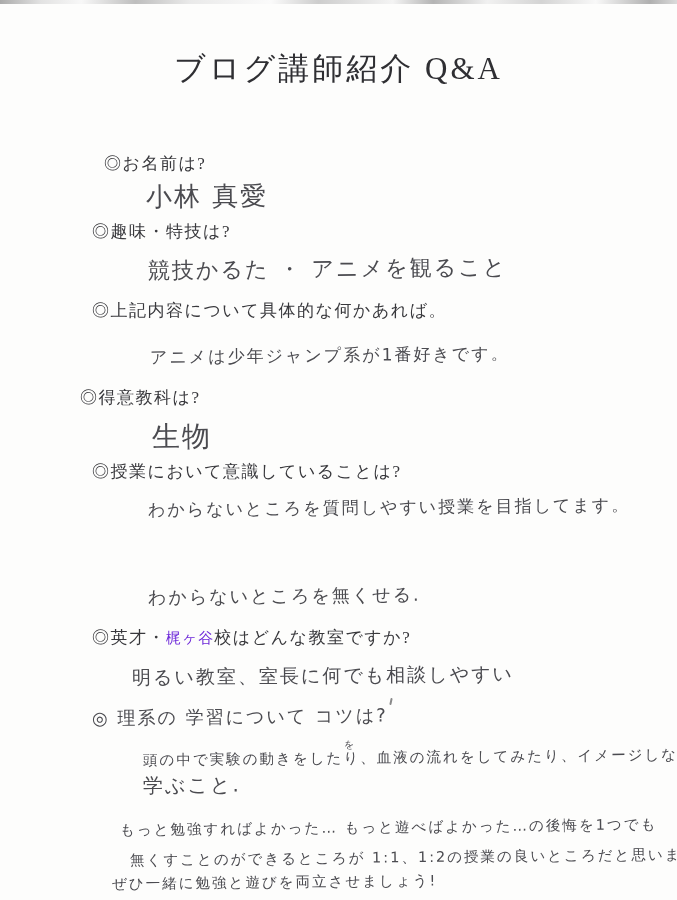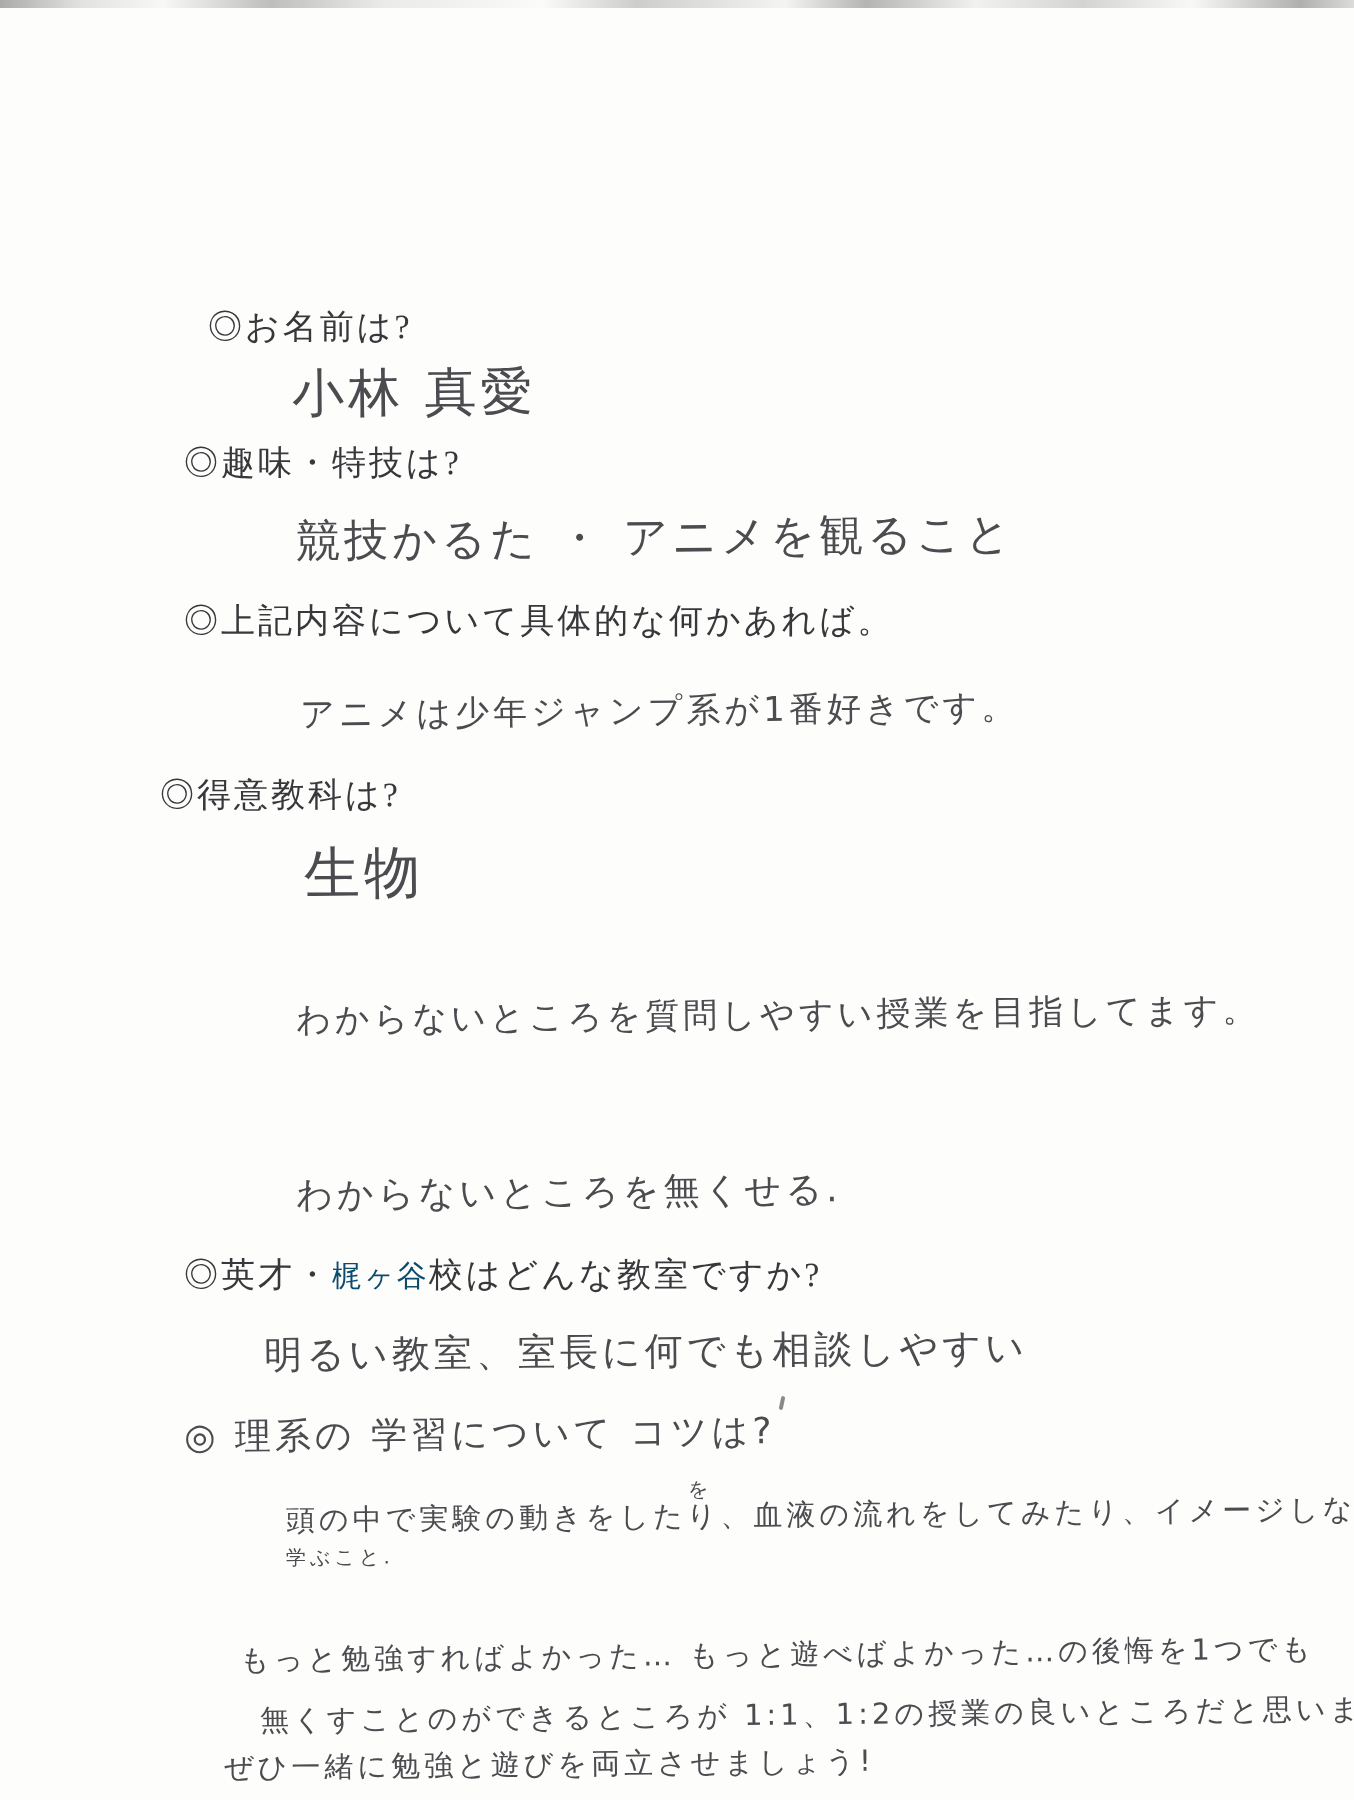--- a/index.html
+++ b/index.html
@@ -35,67 +35,69 @@
   .hand {
     position: absolute;
     font-family: "DejaVu Sans", sans-serif;
     color: #4b4b50;
     letter-spacing: 2px;
     white-space: nowrap;
     transform: rotate(-0.6deg);
   }
   .hand-inline {
     font-family: "DejaVu Sans", sans-serif;
-    color: #0c4a6e;
+    color: #6d28d9;
     letter-spacing: 1px;
   }
   .sup-mark {
     position: absolute;
     font-family: "DejaVu Sans", sans-serif;
     font-size: 10px; color: #4b4b50;
   }
   .speck {
     position: absolute; left: 390px; top: 698px;
     width: 2px; height: 7px; background: #8a8a8a;
     transform: rotate(12deg); border-radius: 1px;
   }
 </style>
 </head>
 <body>
 
 <div class="paper">
 
   <div class="scan-edge"></div>
 
+  <div class="title">ブログ講師紹介 Q&amp;A</div>
 
   <div class="q" style="left:104px; top:152px;">◎お名前は?</div>
   <div class="hand" style="left:146px; top:179px; font-size:26px;">小林 真愛</div>
 
   <div class="q" style="left:92px; top:220px;">◎趣味・特技は?</div>
   <div class="hand" style="left:148px; top:254px; font-size:22px;">競技かるた ・ アニメを観ること</div>
 
   <div class="q" style="left:92px; top:299px;">◎上記内容について具体的な何かあれば。</div>
   <div class="hand" style="left:150px; top:344px; font-size:17px;">アニメは少年ジャンプ系が1番好きです。</div>
 
   <div class="q" style="left:80px; top:386px;">◎得意教科は?</div>
   <div class="hand" style="left:152px; top:418px; font-size:28px;">生物</div>
 
+  <div class="q" style="left:92px; top:460px;">◎授業において意識していることは?</div>
   <div class="hand" style="left:148px; top:496px; font-size:17px;">わからないところを質問しやすい授業を目指してます。</div>
 
   <div class="hand" style="left:148px; top:584px; font-size:18px;">わからないところを無くせる.</div>
 
   <div class="q" style="left:92px; top:626px;">
     <span>◎英才・</span><span class="hand-inline" style="font-size:15px;">梶ヶ谷</span><span>校はどんな教室ですか?</span>
   </div>
   <div class="hand" style="left:132px; top:663px; font-size:19px;">明るい教室、室長に何でも相談しやすい</div>
 
   <div class="speck"></div>
 
   <div class="hand" style="left:92px; top:705px; font-size:18px;">◎ 理系の 学習について コツは?</div>
   <span class="sup-mark" style="left:344px; top:738px;">を</span>
   <div class="hand" style="left:143px; top:748px; font-size:14.5px;">頭の中で実験の動きをしたり、血液の流れをしてみたり、イメージしながら</div>
-  <div class="hand" style="left:143px; top:772px; font-size:10px;">学ぶこと.</div>
+  <div class="hand" style="left:143px; top:772px; font-size:20px;">学ぶこと.</div>
 
   <div class="hand" style="left:120px; top:818px; font-size:14.5px;">もっと勉強すればよかった… もっと遊べばよかった…の後悔を1つでも</div>
   <div class="hand" style="left:130px; top:848px; font-size:14.5px;">無くすことのができるところが 1:1、1:2の授業の良いところだと思います。</div>
   <div class="hand" style="left:112px; top:873px; font-size:14.5px;">ぜひ一緒に勉強と遊びを両立させましょう!</div>
 
 </div>
 
 </body></html>

